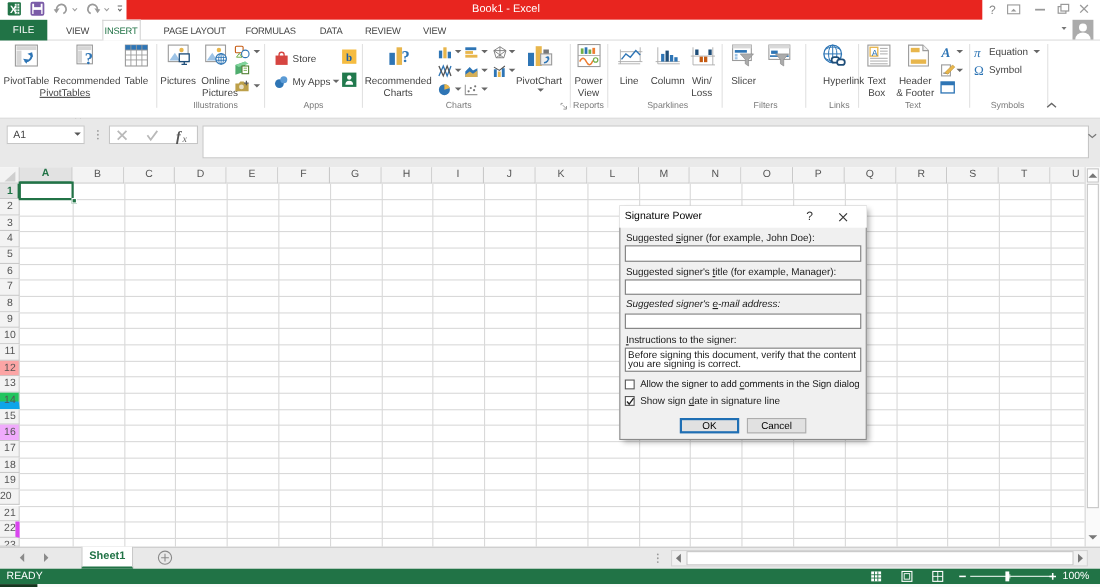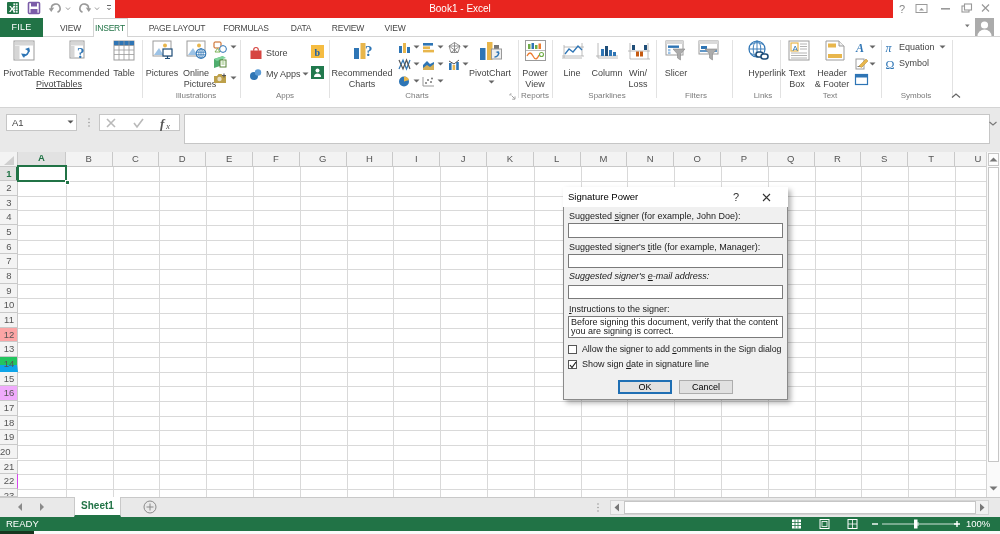--- a/index.html
+++ b/index.html
@@ -450,21 +450,21 @@
   </div>
 <div class="t" style="left:0px;top:430.2px;width:18px;height:14.65px;background:#F3F3F3;border-right:1px solid #C9C9C9;border-bottom:1px solid #C9C9C9;color:#555;font-size:9.5px;">
     <span style="position:absolute;left:0;top:0;width:18px;line-height:14.65px;text-align:center;display:block;">19</span>
   </div>
 <div class="t" style="left:0px;top:444.85px;width:18px;height:14.65px;background:#F3F3F3;border-right:1px solid #C9C9C9;border-bottom:1px solid #C9C9C9;color:#555;font-size:9.5px;">
     <span style="position:absolute;left:0;top:0;width:18px;line-height:14.65px;text-align:left;display:block;">20</span>
   </div>
 <div class="t" style="left:0px;top:459.5px;width:18px;height:14.65px;background:#F3F3F3;border-right:1px solid #C9C9C9;border-bottom:1px solid #C9C9C9;color:#555;font-size:9.5px;">
     <span style="position:absolute;left:0;top:0;width:18px;line-height:14.65px;text-align:center;display:block;">21</span>
   </div>
-<div class="t" style="left:0px;top:474.15000000000003px;width:18px;height:14.65px;background:#F3F3F3;border-right:1px solid #d946ef;border-bottom:1px solid #C9C9C9;color:#555;font-size:9.5px;">
+<div class="t" style="left:0px;top:474.15000000000003px;width:18px;height:14.65px;background:#F3F3F3;border-right:4px solid #d946ef;border-bottom:1px solid #C9C9C9;color:#555;font-size:9.5px;">
     <span style="position:absolute;left:0;top:0;width:18px;line-height:14.65px;text-align:center;display:block;">22</span>
   </div>
 <div class="t" style="left:0px;top:488.8px;width:18px;height:8.199999999999989px;background:#F3F3F3;border-right:1px solid #C9C9C9;border-bottom:1px solid #C9C9C9;color:#555;font-size:9.5px;overflow:hidden;">
     <span style="position:absolute;left:0;top:0;width:18px;line-height:14.65px;text-align:center;display:block;">23</span>
   </div>
 <div style="left:18px;top:166.5px;width:968px;height:330.5px;background:#fff;"></div>
 <div style="left:65.8px;top:166.5px;width:1px;height:330.5px;background:#D9D9D9;"></div>
 <div style="left:112.6px;top:166.5px;width:1px;height:330.5px;background:#D9D9D9;"></div>
 <div style="left:159.39999999999998px;top:166.5px;width:1px;height:330.5px;background:#D9D9D9;"></div>
 <div style="left:206.2px;top:166.5px;width:1px;height:330.5px;background:#D9D9D9;"></div>

